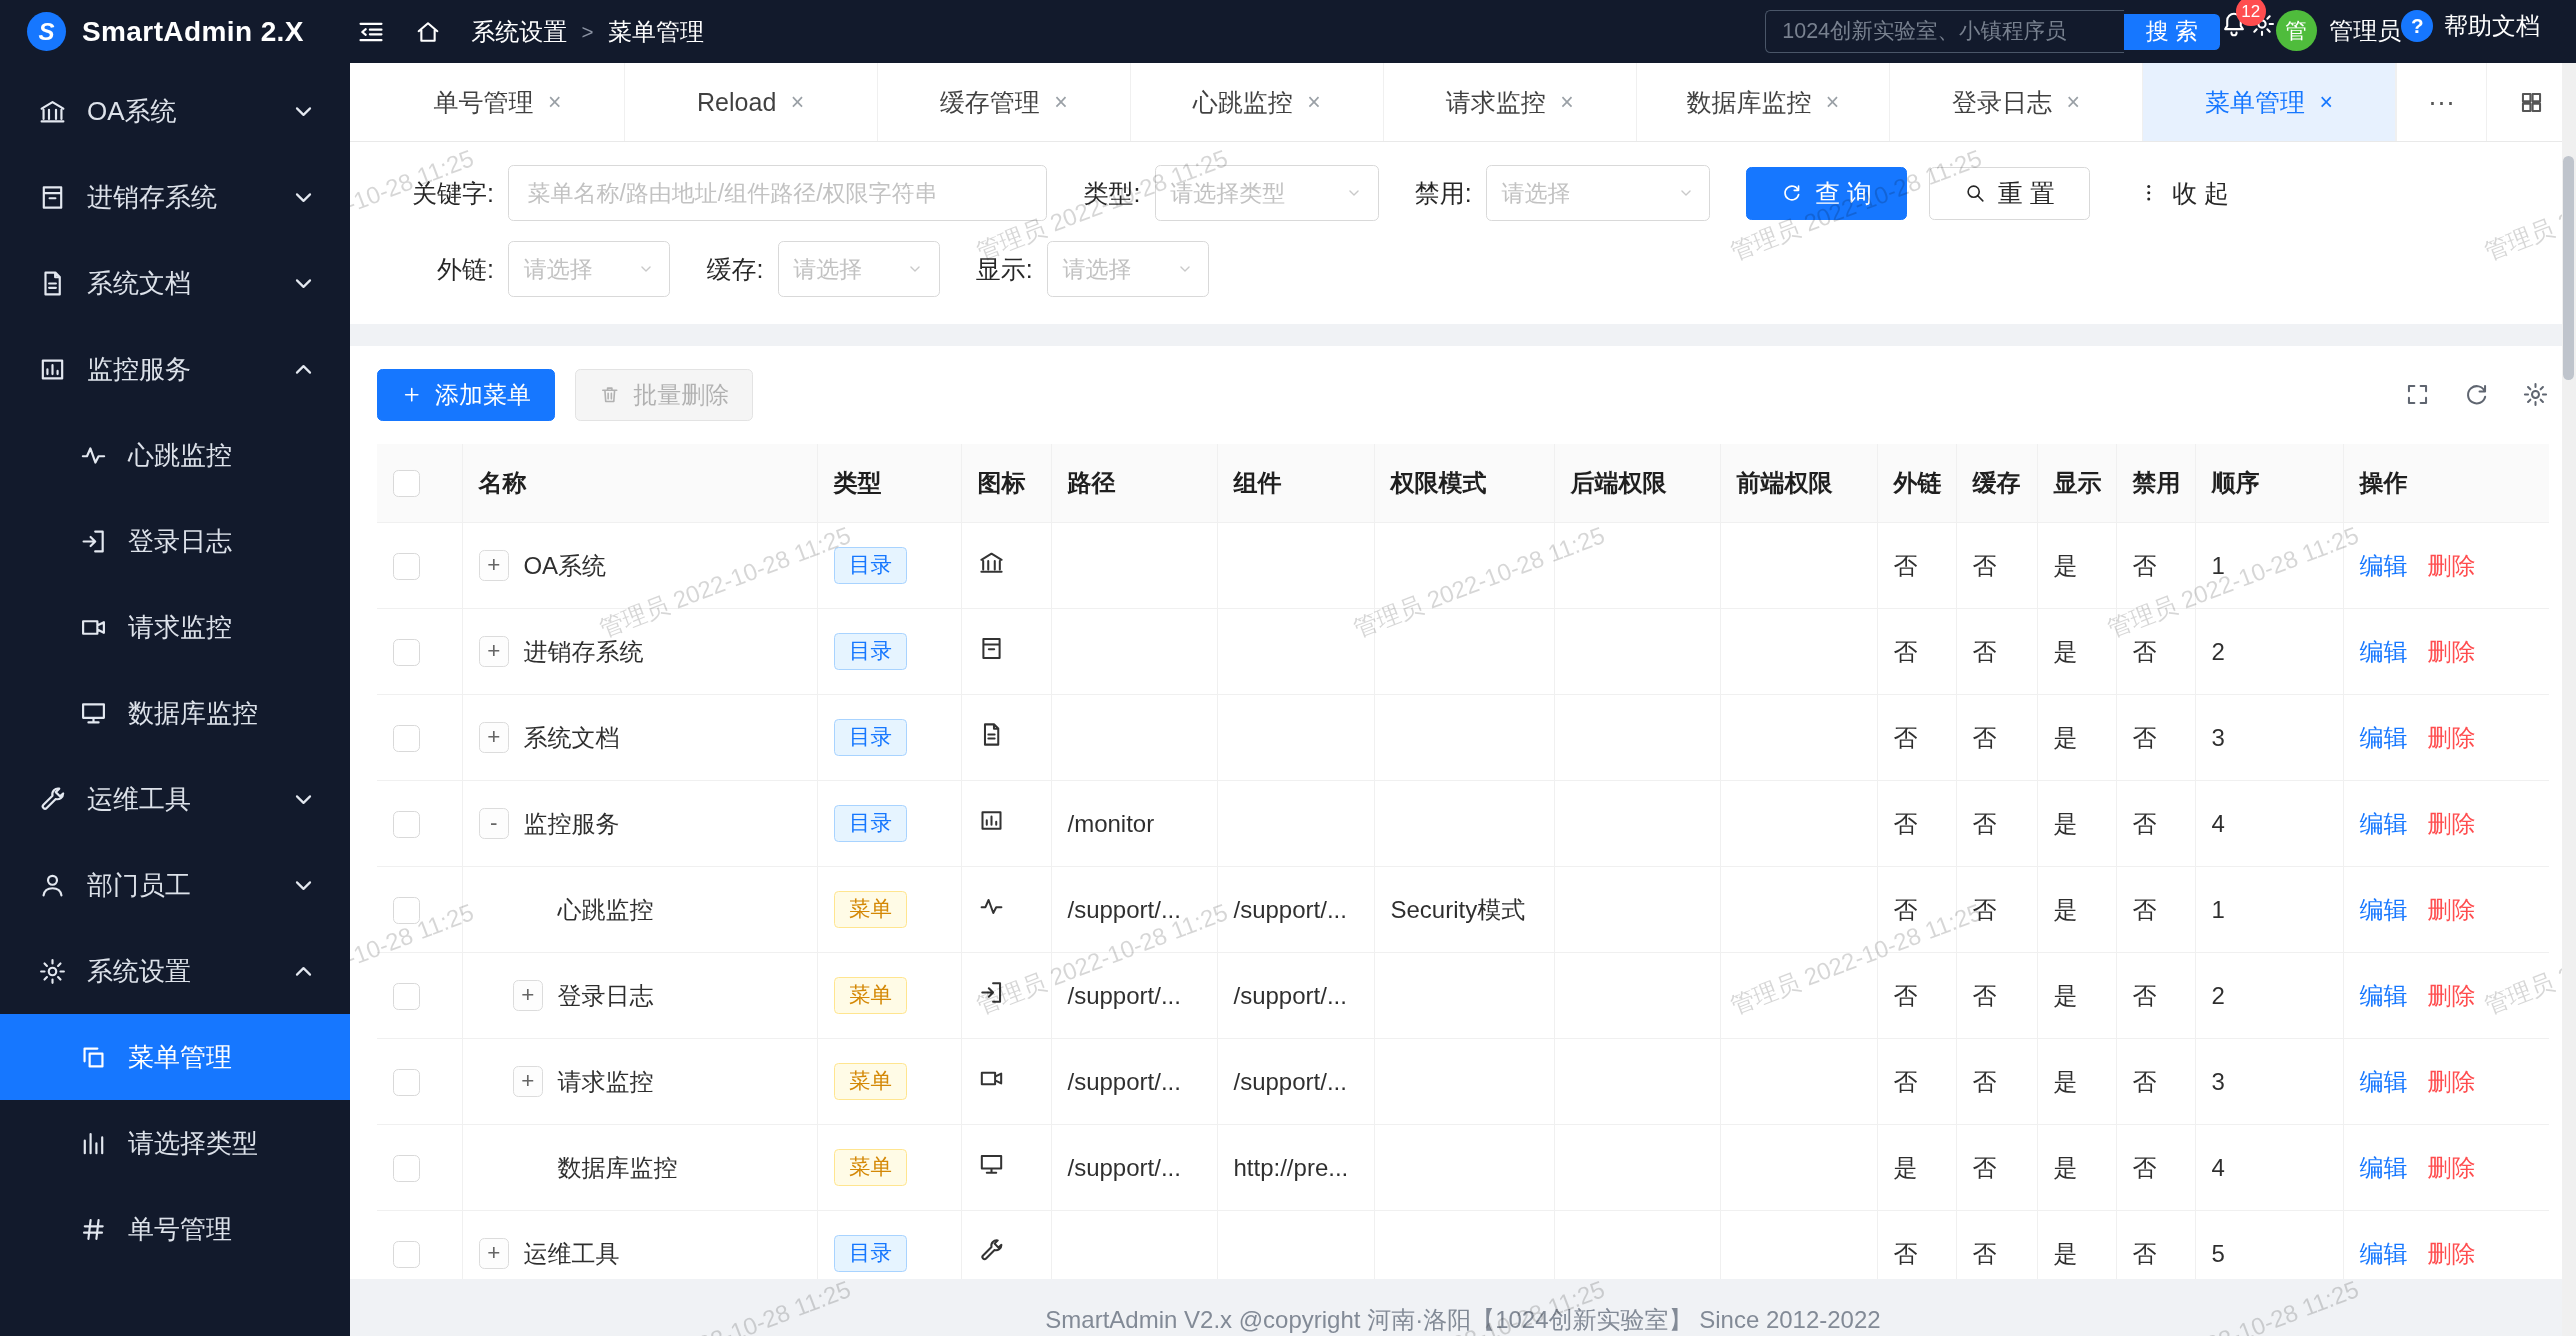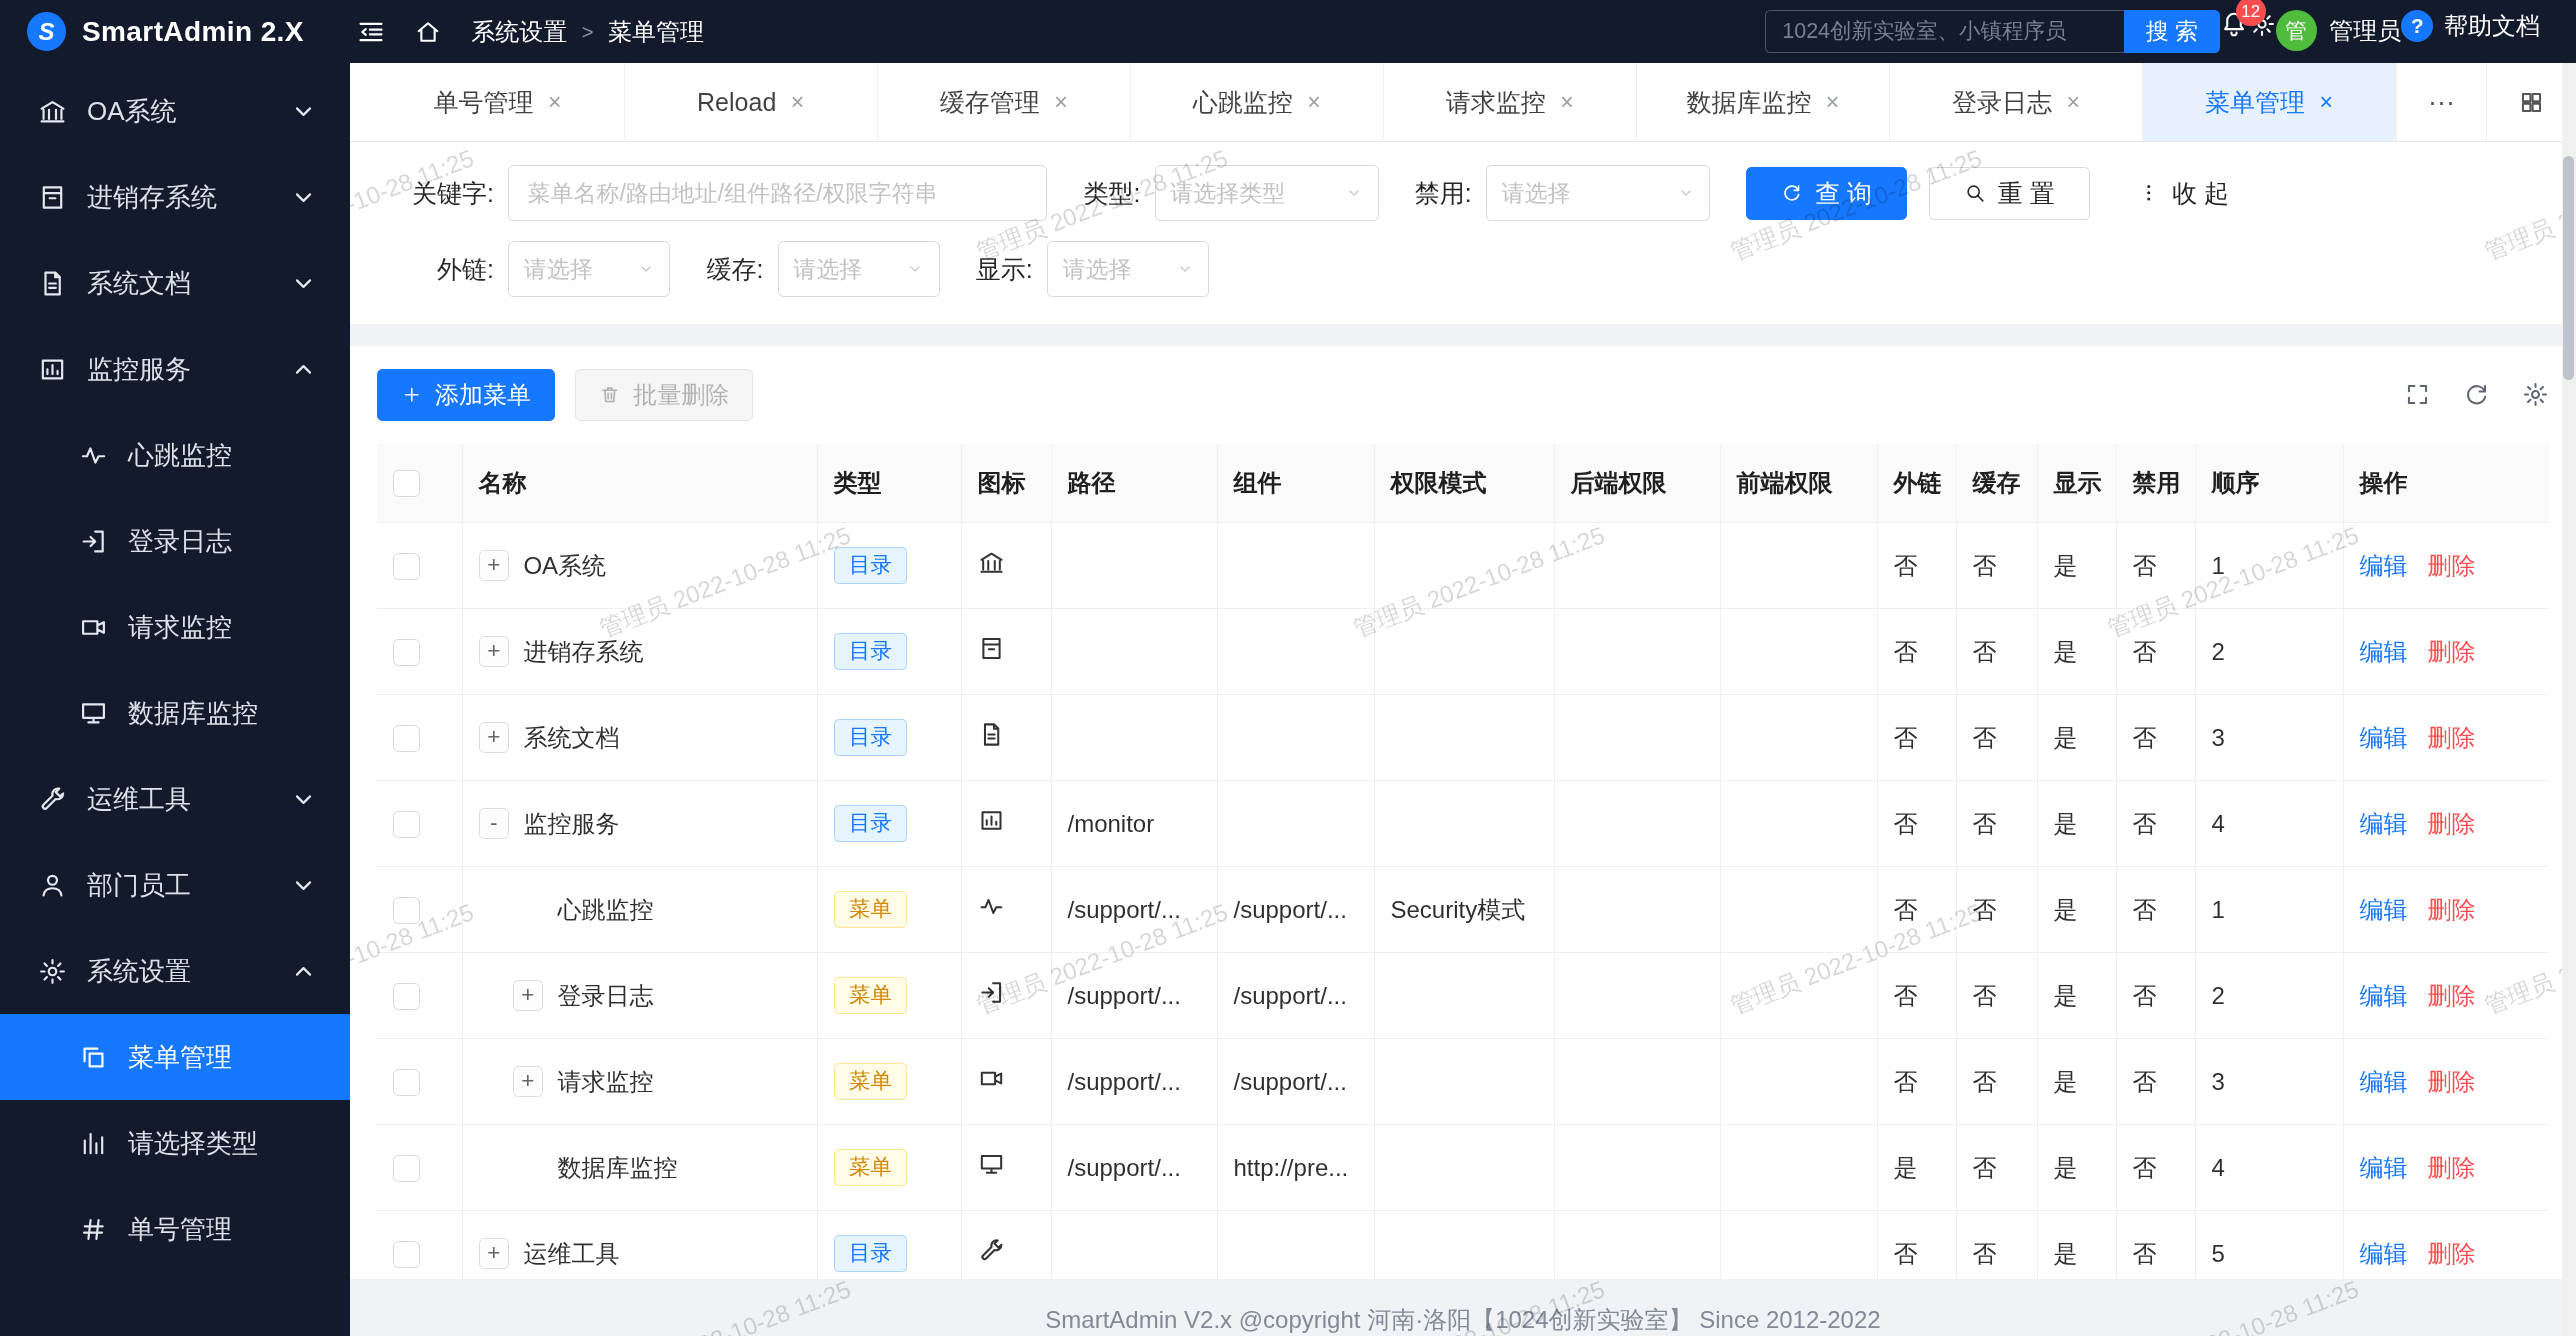--- a/index.html
+++ b/index.html
@@ -49,21 +49,21 @@
   .tb-right { display: flex; align-items: flex-start; }
   .tb-search { display: flex; align-items: center; }
   .tb-search input {
     width: 359px; height: 43px; background: transparent;
     border: 0.9px solid #4a5668; border-right: none; border-radius: 5.4px 0 0 5.4px;
     color: #fff; padding: 0 16px; font-size: 21.5px; outline: none;
     font-family: inherit;
   }
   .tb-search input::placeholder { color: #78818f; }
   .tb-search-btn {
-    height: 43px; padding: 0 21.5px; background: #1677ff; color: #fff;
+    height: 36px; padding: 0 21.5px; background: #1677ff; color: #fff;
     border: none; border-radius: 0 5.4px 5.4px 0; font-size: 23px; cursor: pointer;
     font-family: inherit; white-space: nowrap;
   }
   .tb-bell { position: relative; display: inline-flex; cursor: pointer; }
   .badge {
     position: absolute; top: -12.6px; right: -18px;
     background: #ff4d4f; color: #fff; font-size: 17px;
     min-width: 29px; height: 29px; border-radius: 14.4px; padding: 0 5.4px;
     display: flex; align-items: center; justify-content: center;
   }

